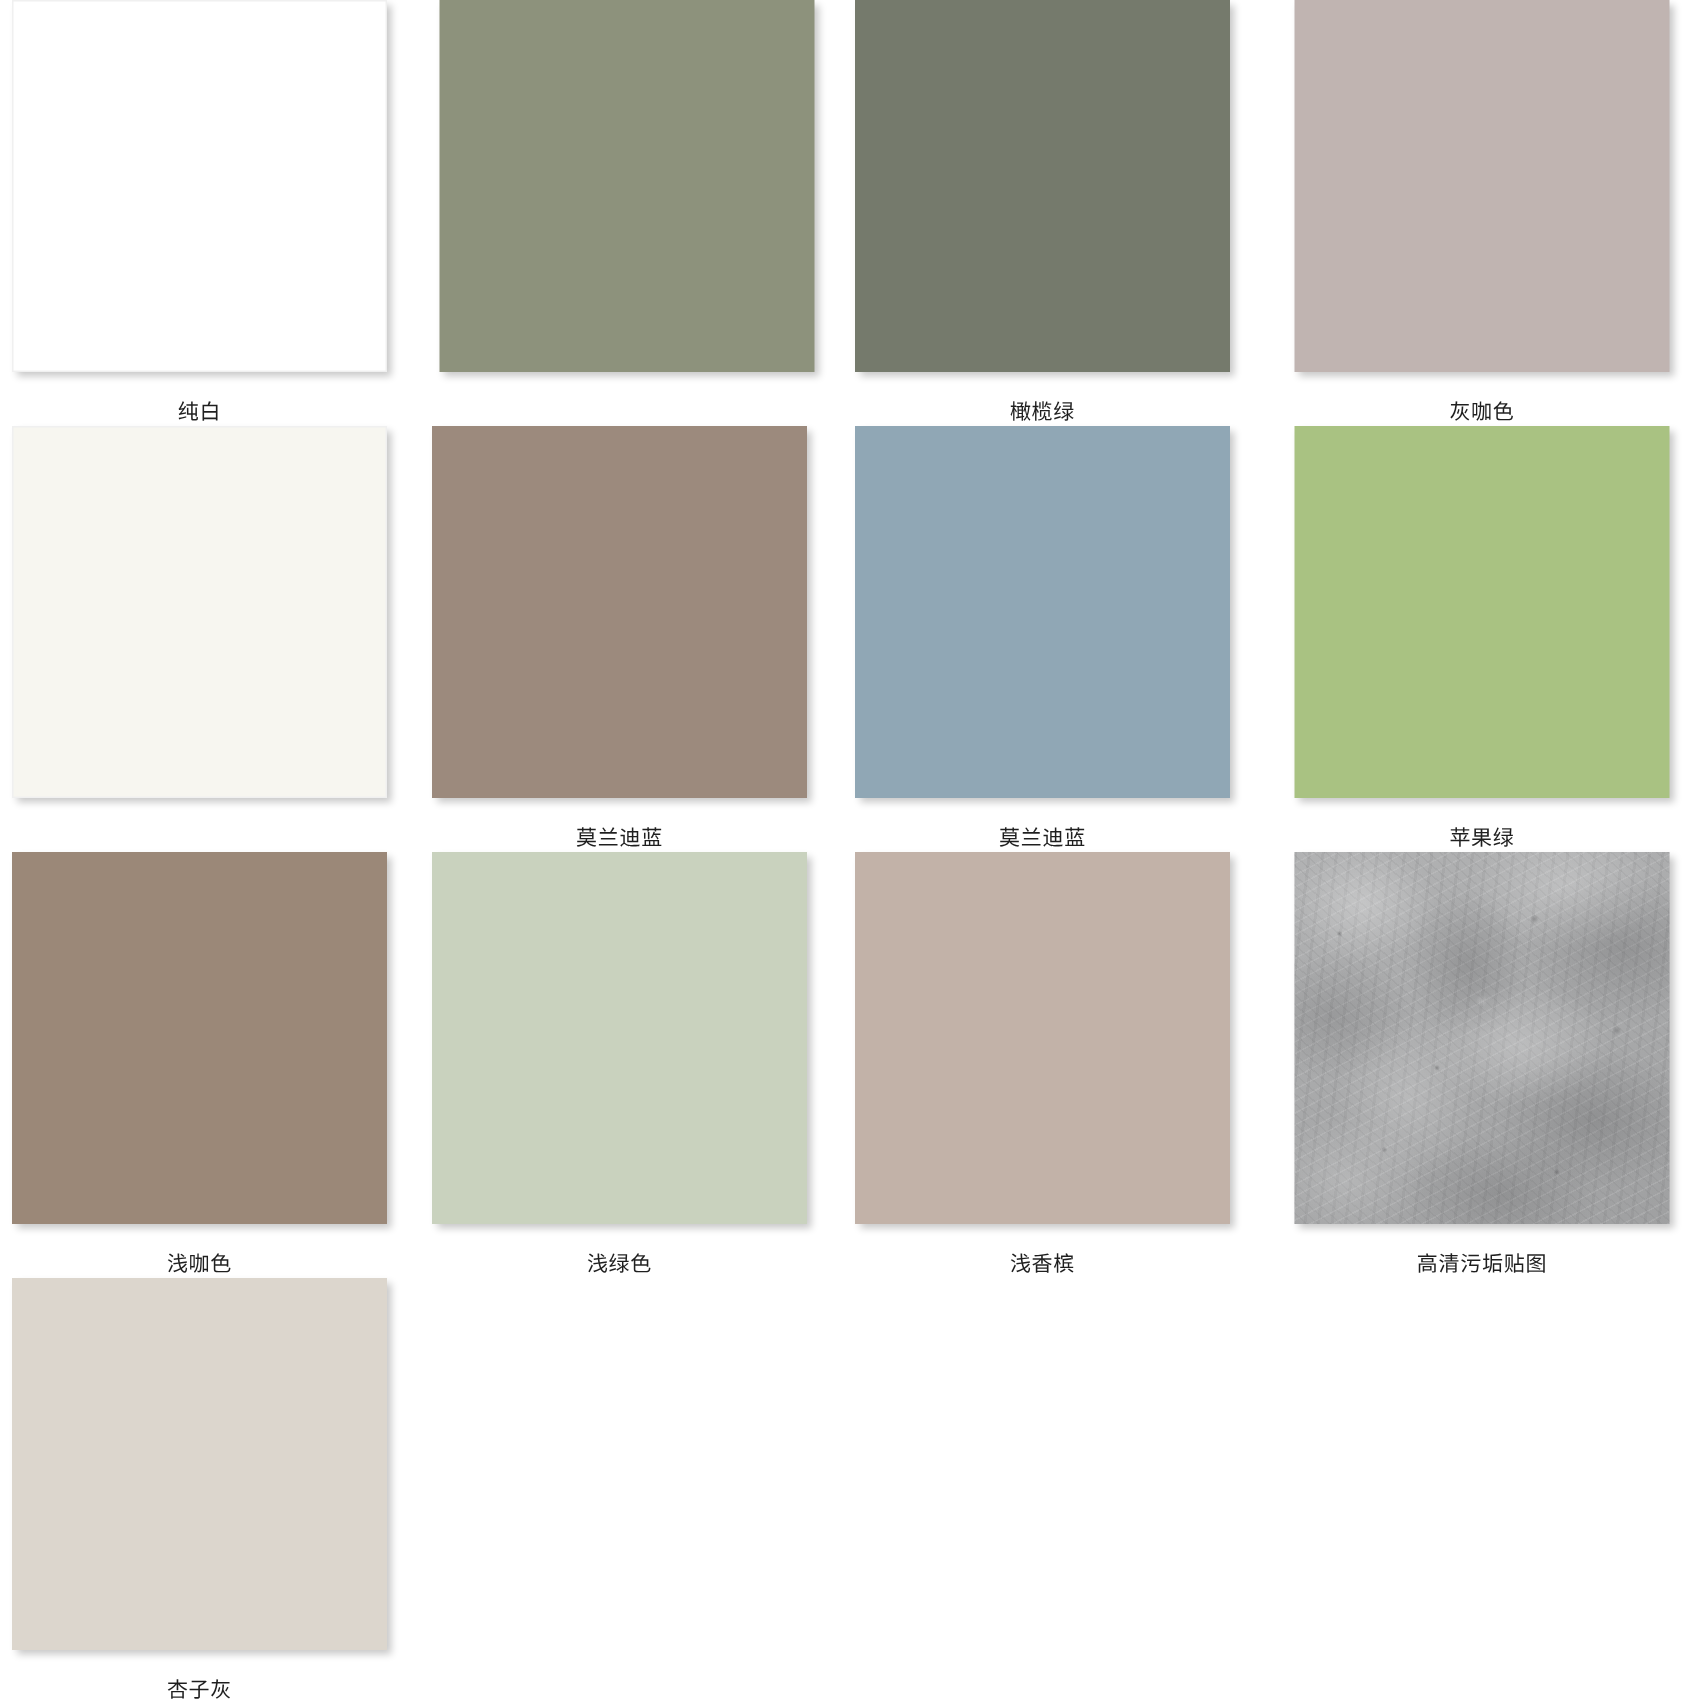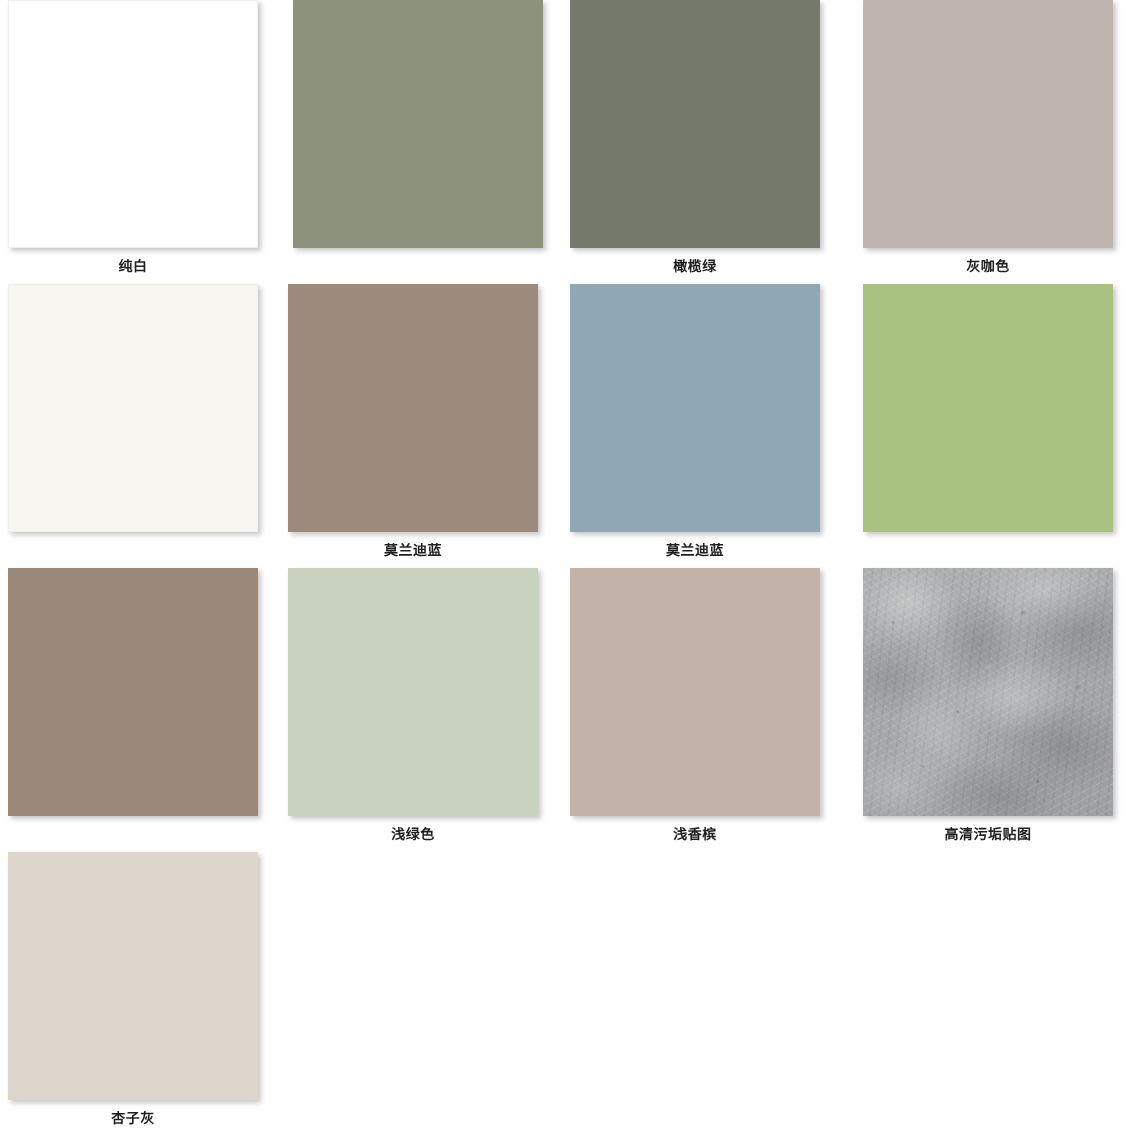--- a/index.html
+++ b/index.html
@@ -54,24 +54,23 @@
     border: 1px solid #f0f0f0;
   }
 
   .swatch-label {
     width: 250px;
     text-align: center;
     font-size: 14px;
     line-height: 22px;
     color: #1f1f1f;
     letter-spacing: 0.5px;
-    padding-top: 3px;
+    padding-top: 15px;
     box-sizing: border-box;
     white-space: nowrap;
-    font-weight: bold;
   }
 
   
   .col-0 .swatch-chip-wrap, .col-0 .swatch-label { margin-left: 8px; }
   .col-1 .swatch-chip-wrap, .col-1 .swatch-label { margin-left: 8px; }
   .col-2 .swatch-chip-wrap, .col-2 .swatch-label { margin-left: 3px; }
   .col-3 .swatch-chip-wrap, .col-3 .swatch-label { margin-left: 0px; }
 
   
   .texture-dirt {
@@ -148,25 +147,27 @@
     <div class="swatch-cell col-3">
       <div class="swatch-chip-wrap">
         <div class="swatch-chip" style="background-color: rgb(144, 167, 181);"></div>
       </div>
       <div class="swatch-label">莫兰迪蓝</div>
     </div>
     <div class="swatch-cell col-0">
       <div class="swatch-chip-wrap">
         <div class="swatch-chip" style="background-color: rgb(169, 194, 130);"></div>
       </div>
+      <div class="swatch-label">苹果绿</div>
     </div>
     <div class="swatch-cell col-1">
       <div class="swatch-chip-wrap">
         <div class="swatch-chip" style="background-color: rgb(155, 136, 120);"></div>
       </div>
+      <div class="swatch-label">浅咖色</div>
     </div>
     <div class="swatch-cell col-2">
       <div class="swatch-chip-wrap">
         <div class="swatch-chip" style="background-color: rgb(201, 210, 190);"></div>
       </div>
       <div class="swatch-label">浅绿色</div>
     </div>
     <div class="swatch-cell col-3">
       <div class="swatch-chip-wrap">
         <div class="swatch-chip" style="background-color: rgb(194, 178, 168);"></div>

